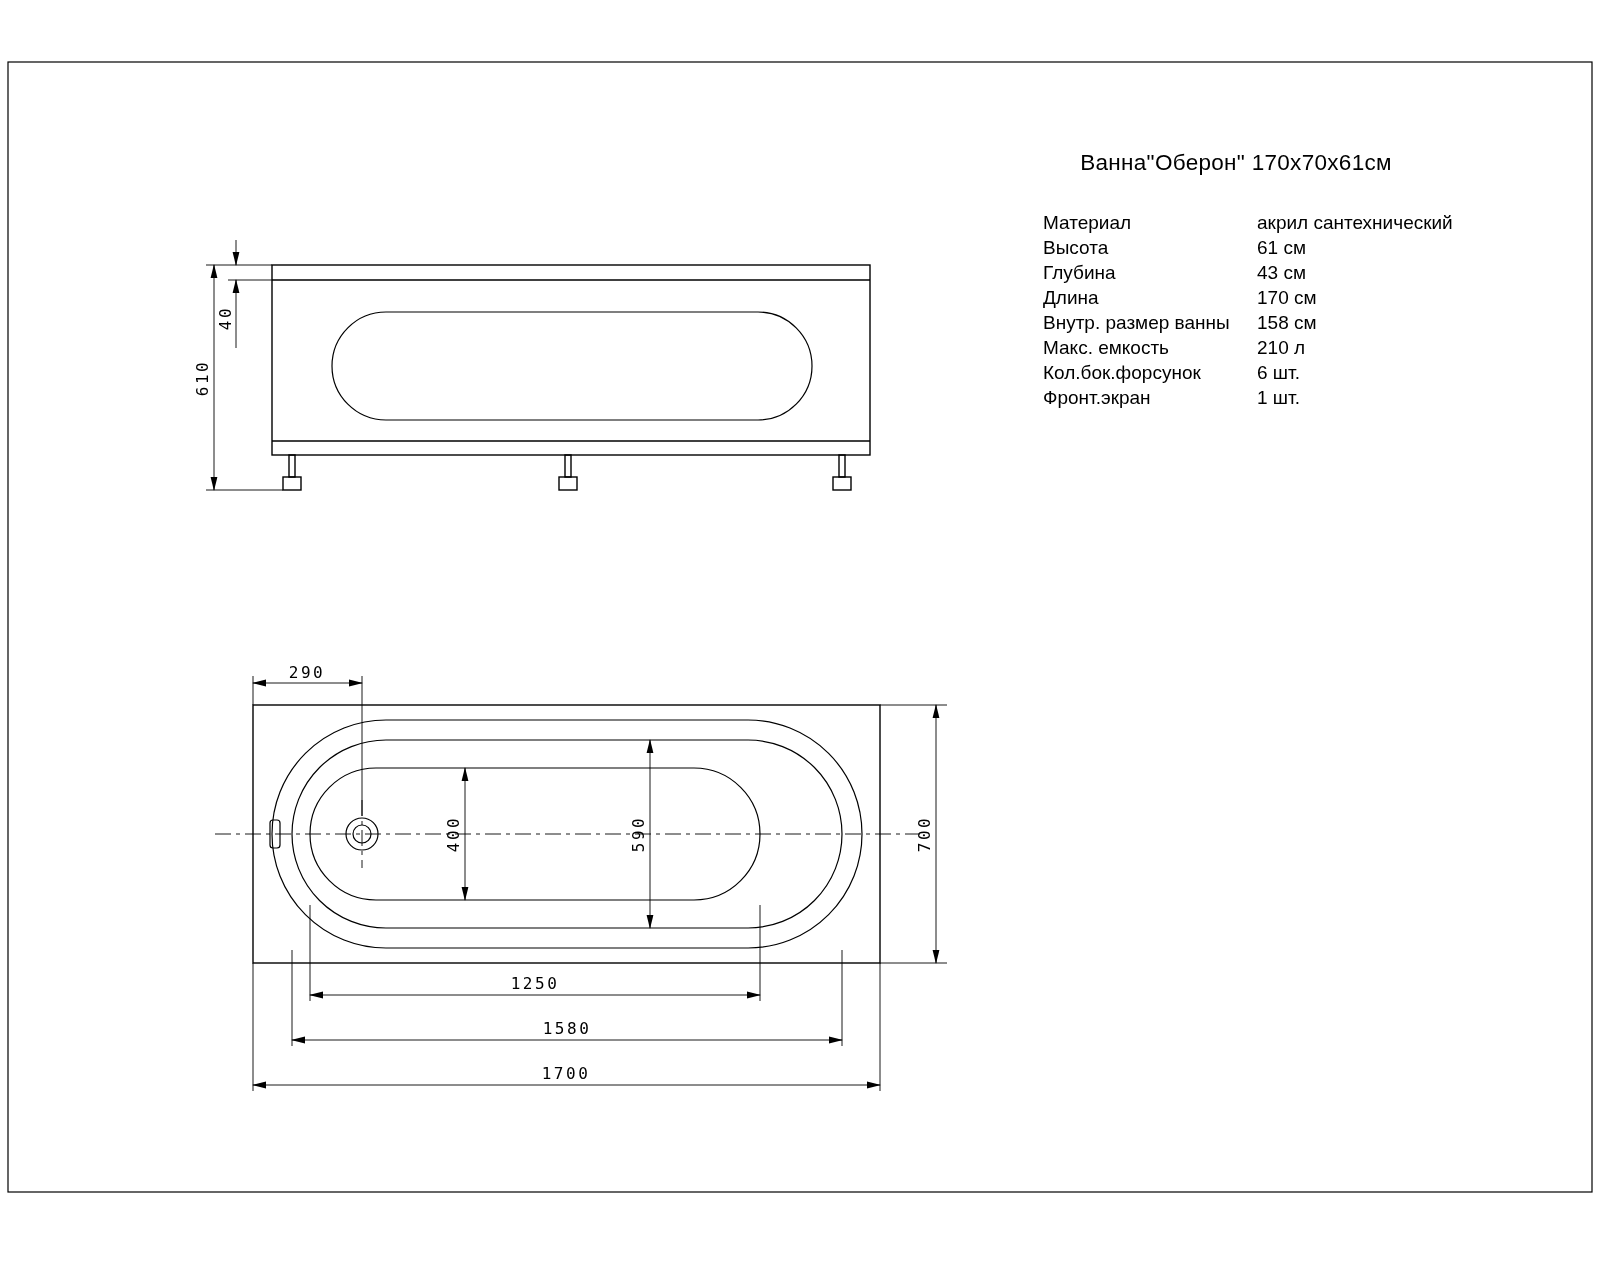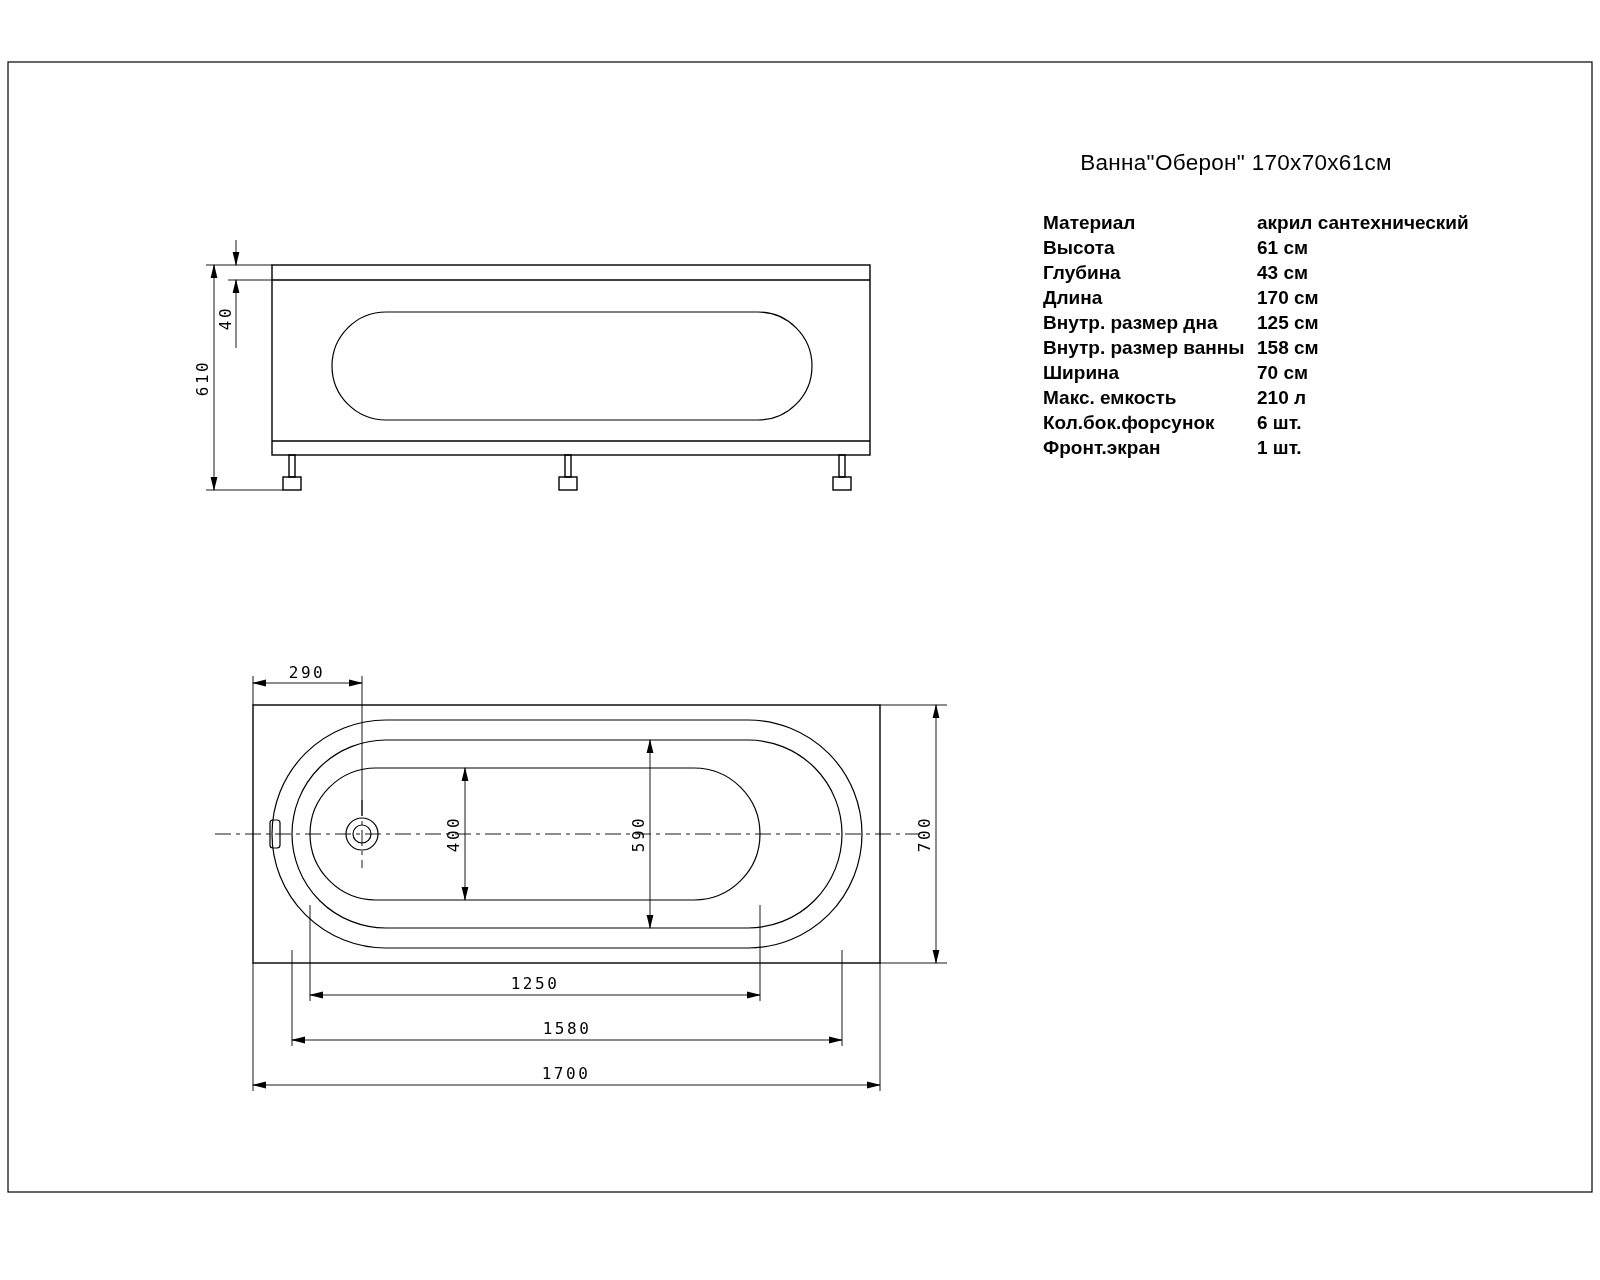--- a/index.html
+++ b/index.html
@@ -25,21 +25,21 @@
   text.dim {
     font-family:"DejaVu Sans Mono", monospace;
     font-size:16px; letter-spacing:2.5px; fill:#000;
   }
 
   .title {
     position:absolute; left:1040px; top:150px; width:392px;
     text-align:center; font-size:22.5px; letter-spacing:0.3px;
   }
   .specs { position:absolute; left:1043px; top:210px; width:372px; }
-  .spec-row { display:flex; height:25px; font-size:19px; line-height:25px; white-space:nowrap;font-weight:bold; }
+  .spec-row { display:flex; height:25px; font-size:19px; line-height:25px; white-space:nowrap; }
   .spec-label { width:214px; flex:none; }
   .spec-value { flex:1; text-align:left; }
 </style>
 </head>
 <body>
 
 <svg class="drawing" width="1600" height="1280" viewBox="0 0 1600 1280">
   <defs>
     <marker id="arr" viewBox="0 0 14 8" refX="13" refY="4" markerWidth="14" markerHeight="8" orient="auto-start-reverse" markerUnits="userSpaceOnUse">
       <path d="M0,0.6 L14,4 L0,7.4 Z" fill="#000"></path>
@@ -155,30 +155,22 @@
   </div>
   <div class="spec-row">
     <span class="spec-label">Глубина</span>
     <span class="spec-value">43 см</span>
   </div>
   <div class="spec-row">
     <span class="spec-label">Длина</span>
     <span class="spec-value">170 см</span>
   </div>
   <div class="spec-row">
-    <span class="spec-label">Внутр. размер дна</span>
-    <span class="spec-value">125 см</span>
-  </div>
-  <div class="spec-row">
     <span class="spec-label">Внутр. размер ванны</span>
     <span class="spec-value">158 см</span>
-  </div>
-  <div class="spec-row">
-    <span class="spec-label">Ширина</span>
-    <span class="spec-value">70 см</span>
   </div>
   <div class="spec-row">
     <span class="spec-label">Макс. емкость</span>
     <span class="spec-value">210 л</span>
   </div>
   <div class="spec-row">
     <span class="spec-label">Кол.бок.форсунок</span>
     <span class="spec-value">6 шт.</span>
   </div>
   <div class="spec-row">

